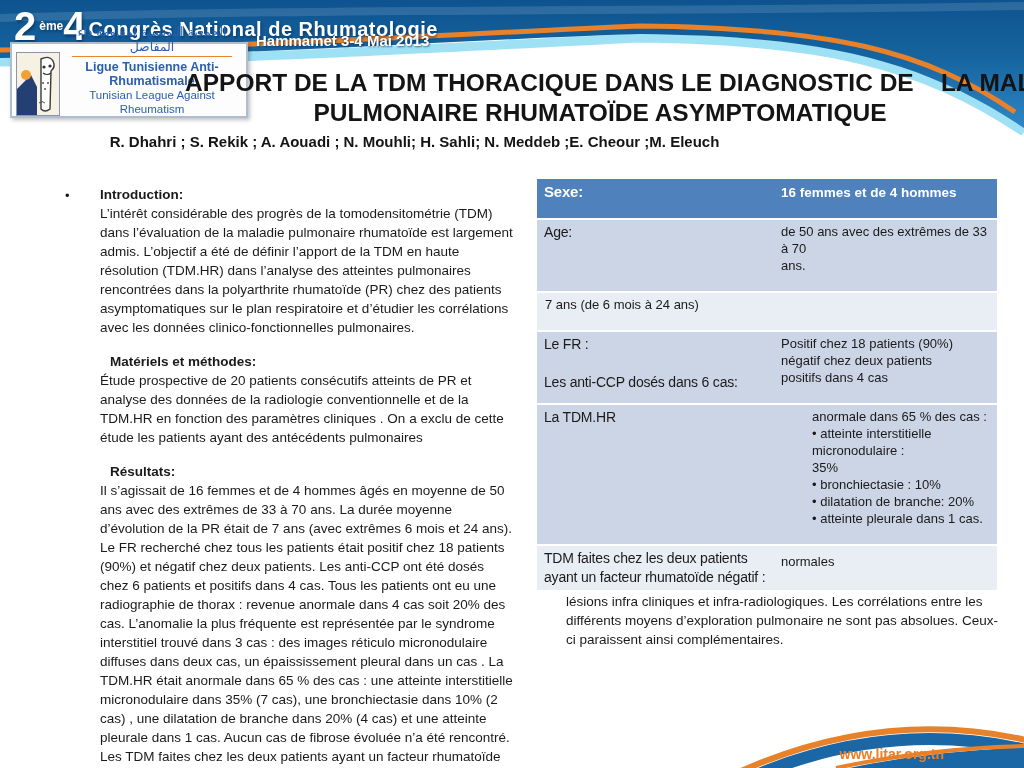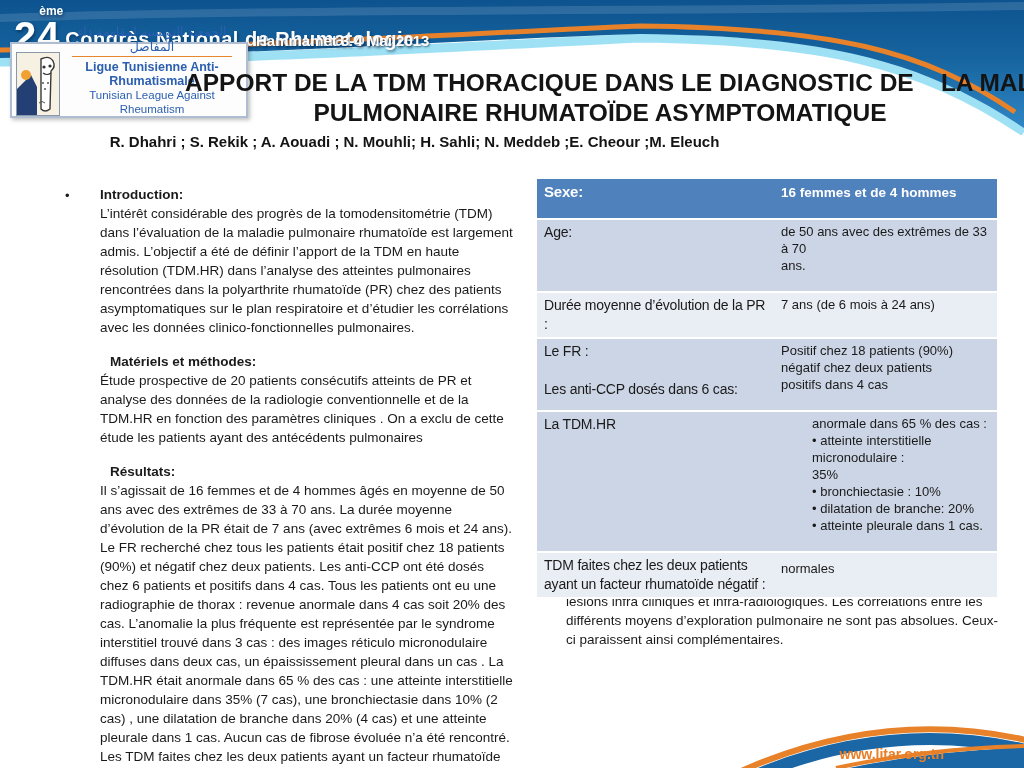--- a/index.html
+++ b/index.html
@@ -5,21 +5,21 @@
   html,body{margin:0;padding:0;background:#888;}
   .page{
     position:relative;width:1024px;height:768px;background:#ffffff;
     font-family:"Liberation Sans",sans-serif;overflow:hidden;margin:0 auto;
   }
   
   .banner-svg{position:absolute;top:0;left:0;z-index:1;}
   .congress-line{position:absolute;top:6px;left:14px;z-index:2;color:#fff;display:flex;align-items:flex-end;
     text-shadow:1px 2px 3px rgba(0,30,60,.55);}
   .congress-num{font-size:40px;font-weight:bold;line-height:40px;letter-spacing:1px;}
-  .num-stack{display:inline-flex;flex-direction:column;align-items:flex-start;margin-right:2px;}
+  .num-stack{display:inline-flex;flex-direction:row;align-items:center;margin-right:2px;}
   .congress-sup{font-size:12px;font-weight:bold;line-height:10px;margin-left:2px;}
   .congress-title-text{font-size:20px;font-weight:bold;line-height:34px;letter-spacing:.5px;}
   .congress-date{position:absolute;top:32px;left:256px;z-index:2;color:#fff;font-size:15px;font-weight:bold;
     text-shadow:1px 1px 2px rgba(0,30,60,.6);}
   
   .logo-box{position:absolute;left:10px;top:42px;width:234px;height:72px;background:#fdfdfd;
     border:2px solid #aebdd2;box-shadow:2px 2px 4px rgba(0,0,0,.25);z-index:3;display:flex;align-items:flex-end;}
   .logo-pic{width:42px;height:62px;margin-left:4px;flex:0 0 auto;border:1px solid #8a97a8;}
   .logo-texts{flex:1;text-align:center;padding:1px 4px 0 2px;}
   .logo-arabic{font-family:"DejaVu Sans",sans-serif;direction:rtl;color:#2b5fb0;font-size:12.5px;line-height:15px;}
@@ -144,21 +144,20 @@
       <div class="t-row t-header" style="min-height: 27px;">
         <div class="t-label">Sexe:</div>
         <div class="t-value">16 femmes et de 4 hommes</div>
       </div>
       <div class="t-row band-a" style="min-height: 39px;">
         <div class="t-label">Age:</div>
         <div class="t-value">de 50 ans avec des extrêmes de 33 à 70
 ans.</div>
       </div>
       <div class="t-row band-b" style="min-height: 23px;">
-        <div class="t-label">Durée moyenne d’évolution de la PR :</div>
         <div class="t-value">7 ans (de 6 mois à 24 ans)</div>
       </div>
       <div class="t-row band-a" style="min-height: 56px;">
         <div class="t-label">Le FR :
 
 Les anti-CCP dosés dans 6 cas:</div>
         <div class="t-value">Positif chez 18 patients (90%)
 négatif chez deux patients
 positifs dans 4 cas</div>
       </div>

